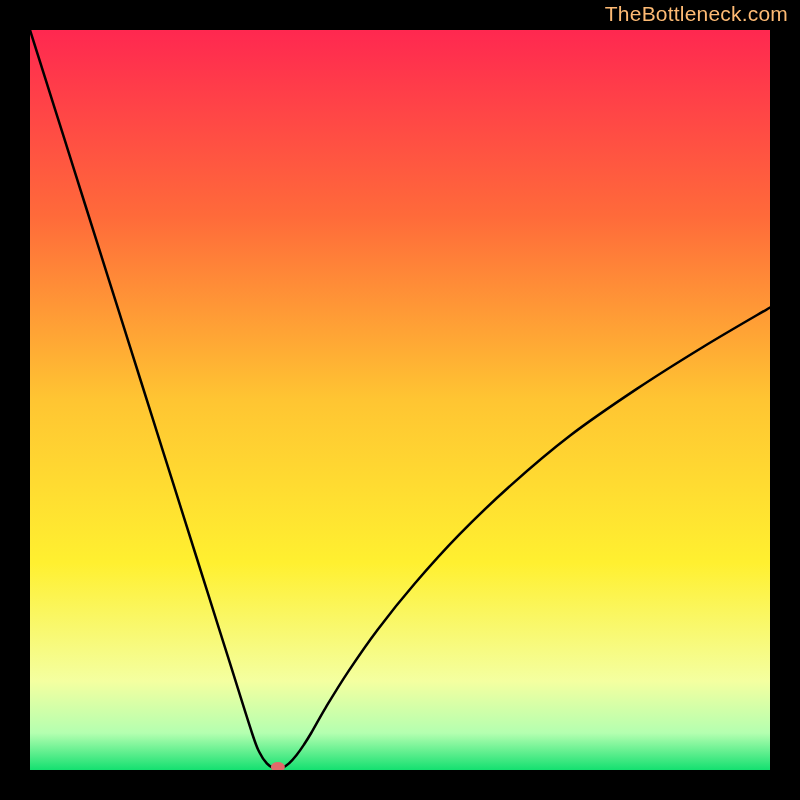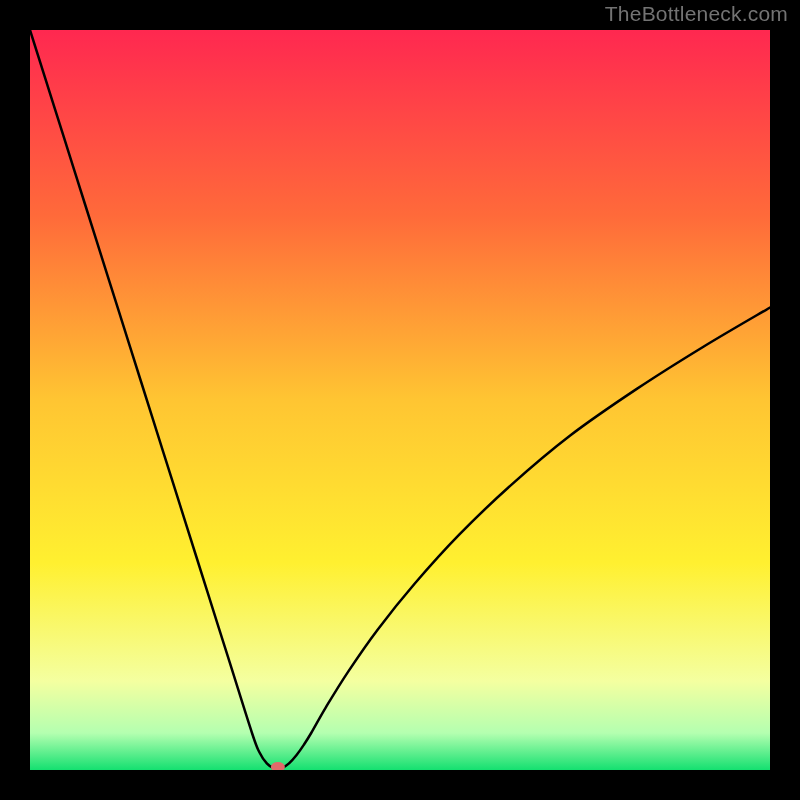--- a/index.html
+++ b/index.html
@@ -15,21 +15,21 @@
     position: absolute;
     left: 0; top: 0;
     width: 800px;
     height: 800px;
     background: #000;
   }
   .watermark {
     position: absolute;
     top: 2px;
     right: 12px;
-    color: #737373;
+    color: #fdba74;
     font-size: 21px;
     font-weight: 400;
     letter-spacing: 0.2px;
     user-select: none;
   }
   svg {
     position: absolute;
     left: 30px;
     top: 30px;
     width: 740px;

